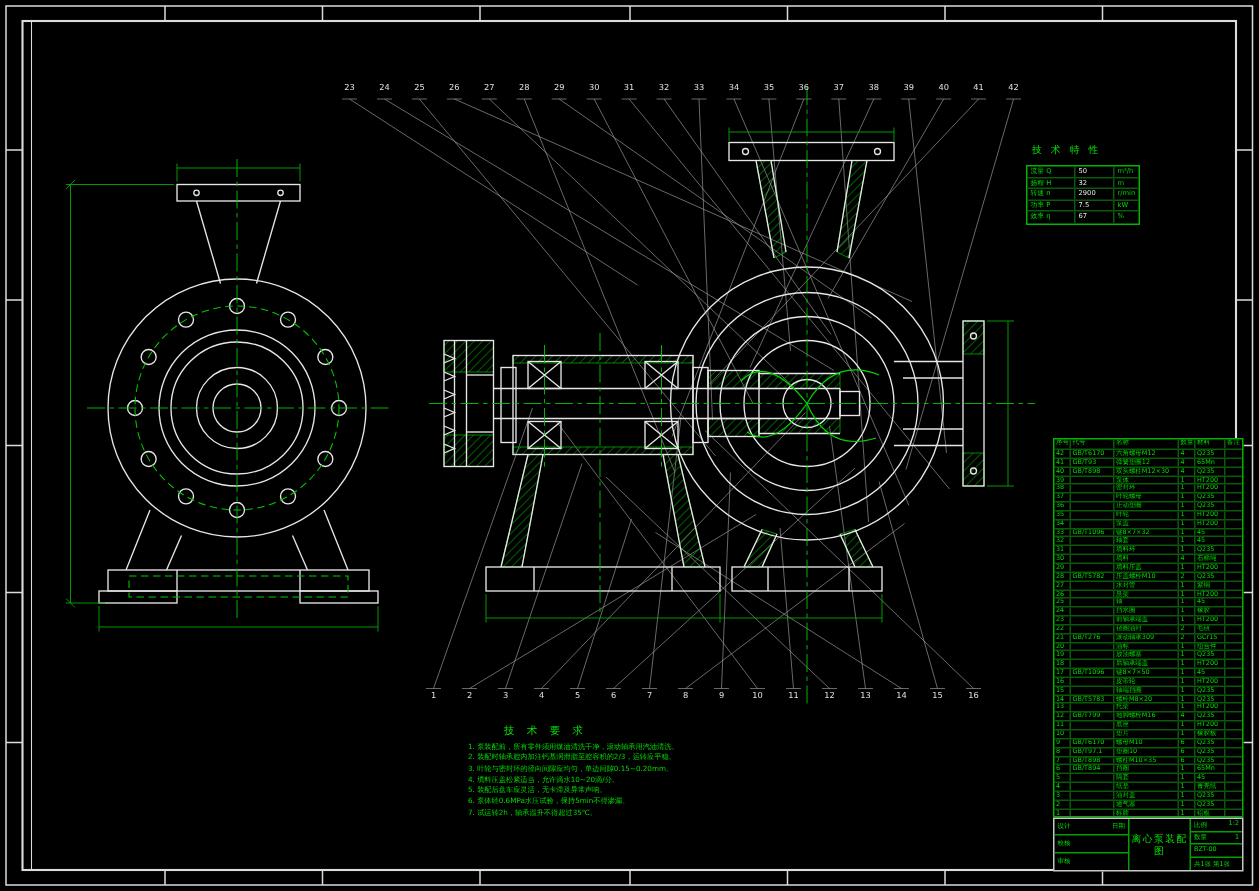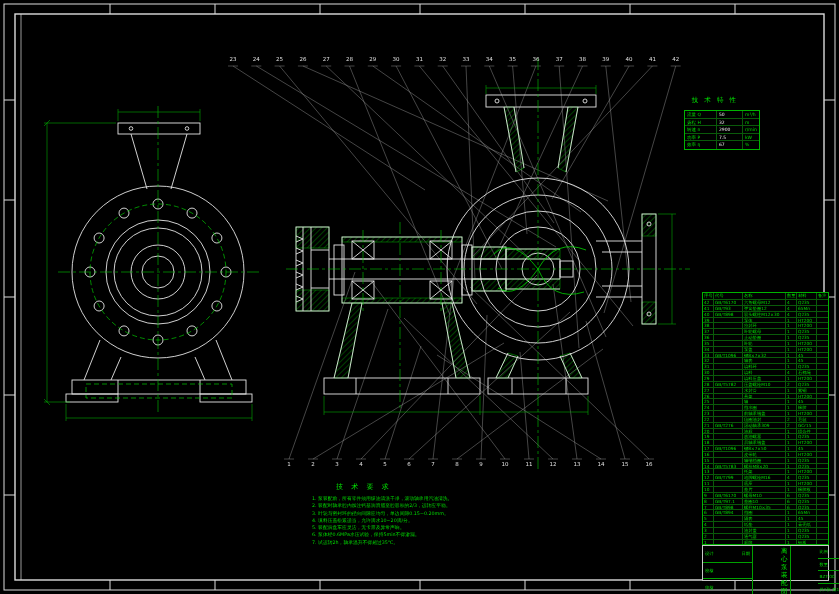--- a/index.html
+++ b/index.html
@@ -11,21 +11,21 @@
   .gcl{stroke:#00c800;stroke-width:.6;stroke-dasharray:12 3 3 3;fill:none;}
   .gdash{stroke:#00c800;stroke-width:.7;stroke-dasharray:5 3;fill:none;}
   .gdim{stroke:#00aa00;stroke-width:.6;fill:none;}
   .gline{stroke:#00d800;stroke-width:.8;fill:none;}
   .hatchshape{fill:url(#hatch);stroke:#00b400;stroke-width:.5;}
 
   .balloon-layer{position:absolute;inset:0;pointer-events:none;}
   .balloon{position:absolute;transform:translateX(-50%);font-size:5.5px;color:#e0e0e0;}
 
   
-  .tc-title{position:absolute;left:664px;top:96px;width:74px;text-align:right;
+  .tc-title{position:absolute;left:688px;top:96px;width:74px;text-align:left;
             font-size:6.5px;letter-spacing:2px;color:#00e800;}
   .tc{position:absolute;left:684px;top:110px;width:76px;border:1px solid #00b400;
       box-sizing:border-box;background:#000;}
   .tc-row{display:grid;grid-template-columns:32px 26px 1fr;height:7.6px;line-height:7.4px;
           border-bottom:1px solid #0a5a0a;box-sizing:border-box;}
   .tc-row:last-child{border-bottom:none;}
   .tc-cell{font-size:4.5px;color:#00dc00;padding-left:2px;overflow:hidden;white-space:nowrap;
            border-right:1px solid #0a5a0a;}
   .tc-cell:nth-child(2){color:#e8e8e8;}
   .tc-cell:last-child{border-right:none;}
@@ -36,21 +36,21 @@
   .p-row{display:grid;grid-template-columns:11px 29px 43px 11px 20px 1fr;height:5.85px;
          line-height:5.6px;box-sizing:border-box;border-bottom:1px solid #0a5a0a;}
   .p-head{height:7px;line-height:6.8px;color:#00e800;}
   .p-cell{font-size:4.3px;color:#00dc00;padding-left:1px;overflow:hidden;white-space:nowrap;
           border-right:1px solid #0a5a0a;}
   .p-cell:last-child{border-right:none;}
 
   
   .titleblock{position:absolute;left:702px;top:545px;width:127px;height:36px;
               border:1px solid #c8c8c8;box-sizing:border-box;display:grid;
-              grid-template-columns:50px 1fr 34px;font-size:4.3px;color:#00dc00;background:#000;gap:27px;}
+              grid-template-columns:50px 1fr 34px;font-size:4.3px;color:#00dc00;background:#000;}
   .tb-left{display:grid;grid-template-rows:repeat(3,1fr);border-right:1px solid #00a000;}
   .tb-lrow{display:flex;justify-content:space-between;align-items:center;padding:0 2px;
            border-bottom:1px solid #00a000;box-sizing:border-box;}
   .tb-lrow:last-child{border-bottom:none;}
   .tb-mid{display:flex;align-items:center;justify-content:center;text-align:center;
           font-size:6.5px;line-height:8px;color:#00e800;letter-spacing:1px;
           border-right:1px solid #00a000;padding:1px;}
   .tb-right{display:grid;grid-template-rows:repeat(4,1fr);}
   .tb-rrow{display:flex;justify-content:space-between;align-items:center;padding:0 2px;
            border-bottom:1px solid #00a000;box-sizing:border-box;overflow:hidden;white-space:nowrap;}

